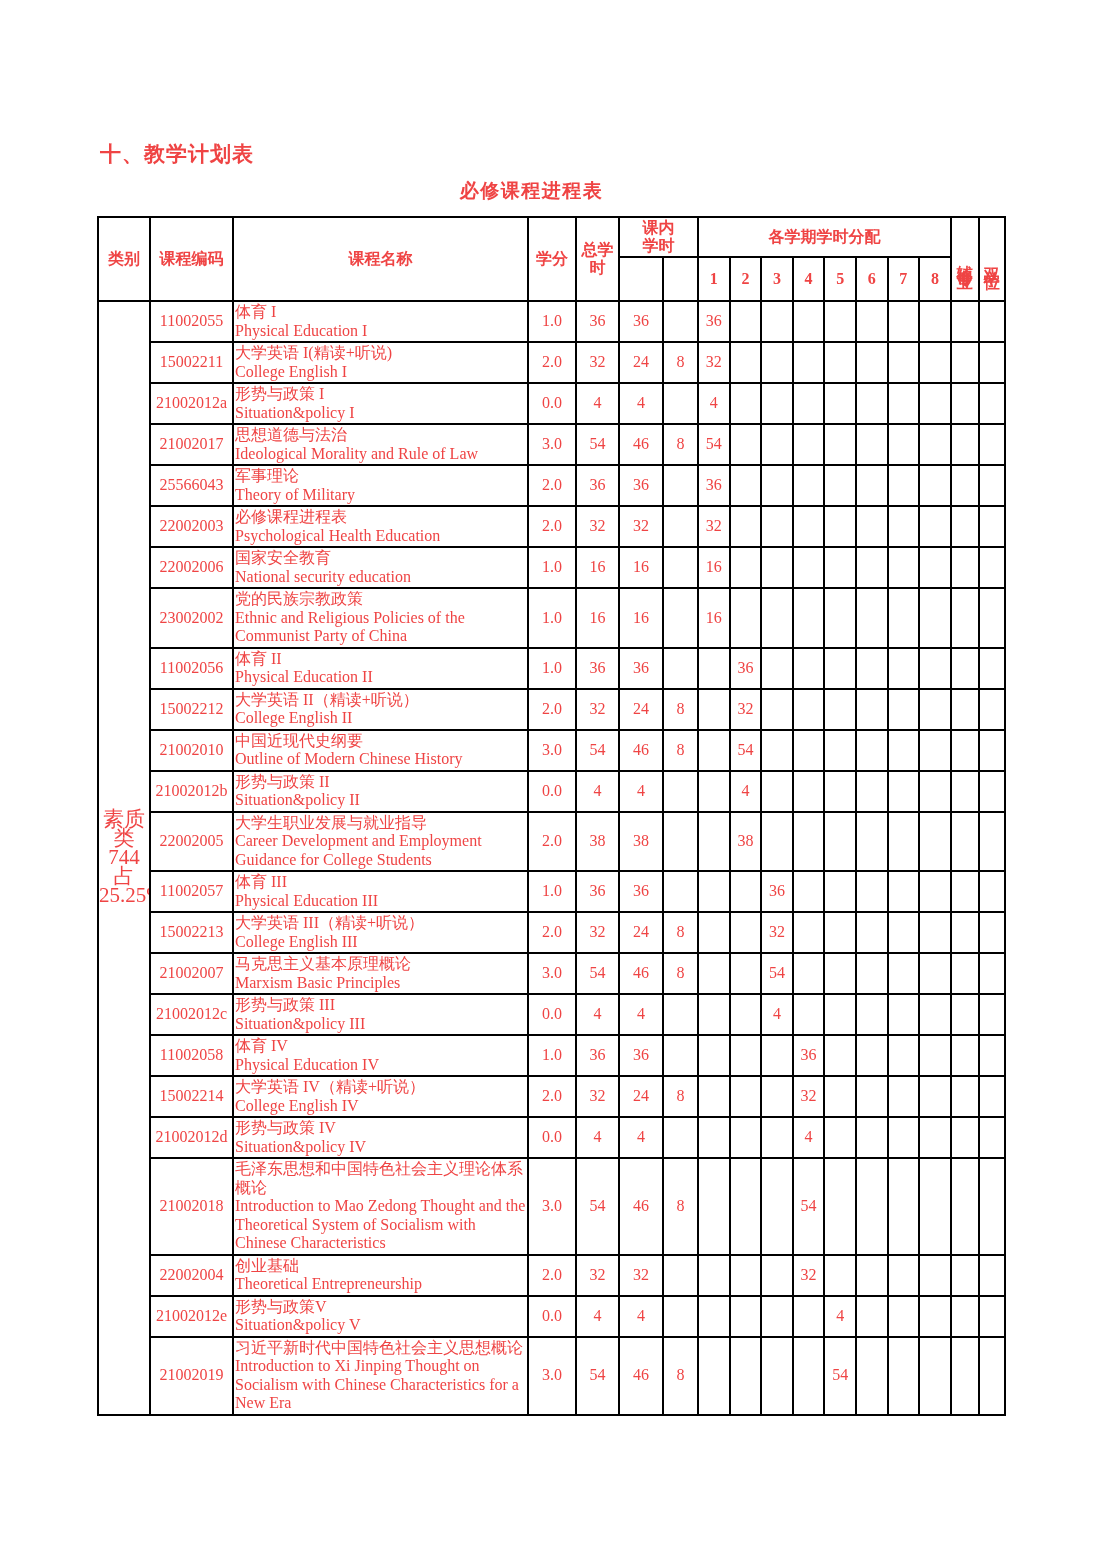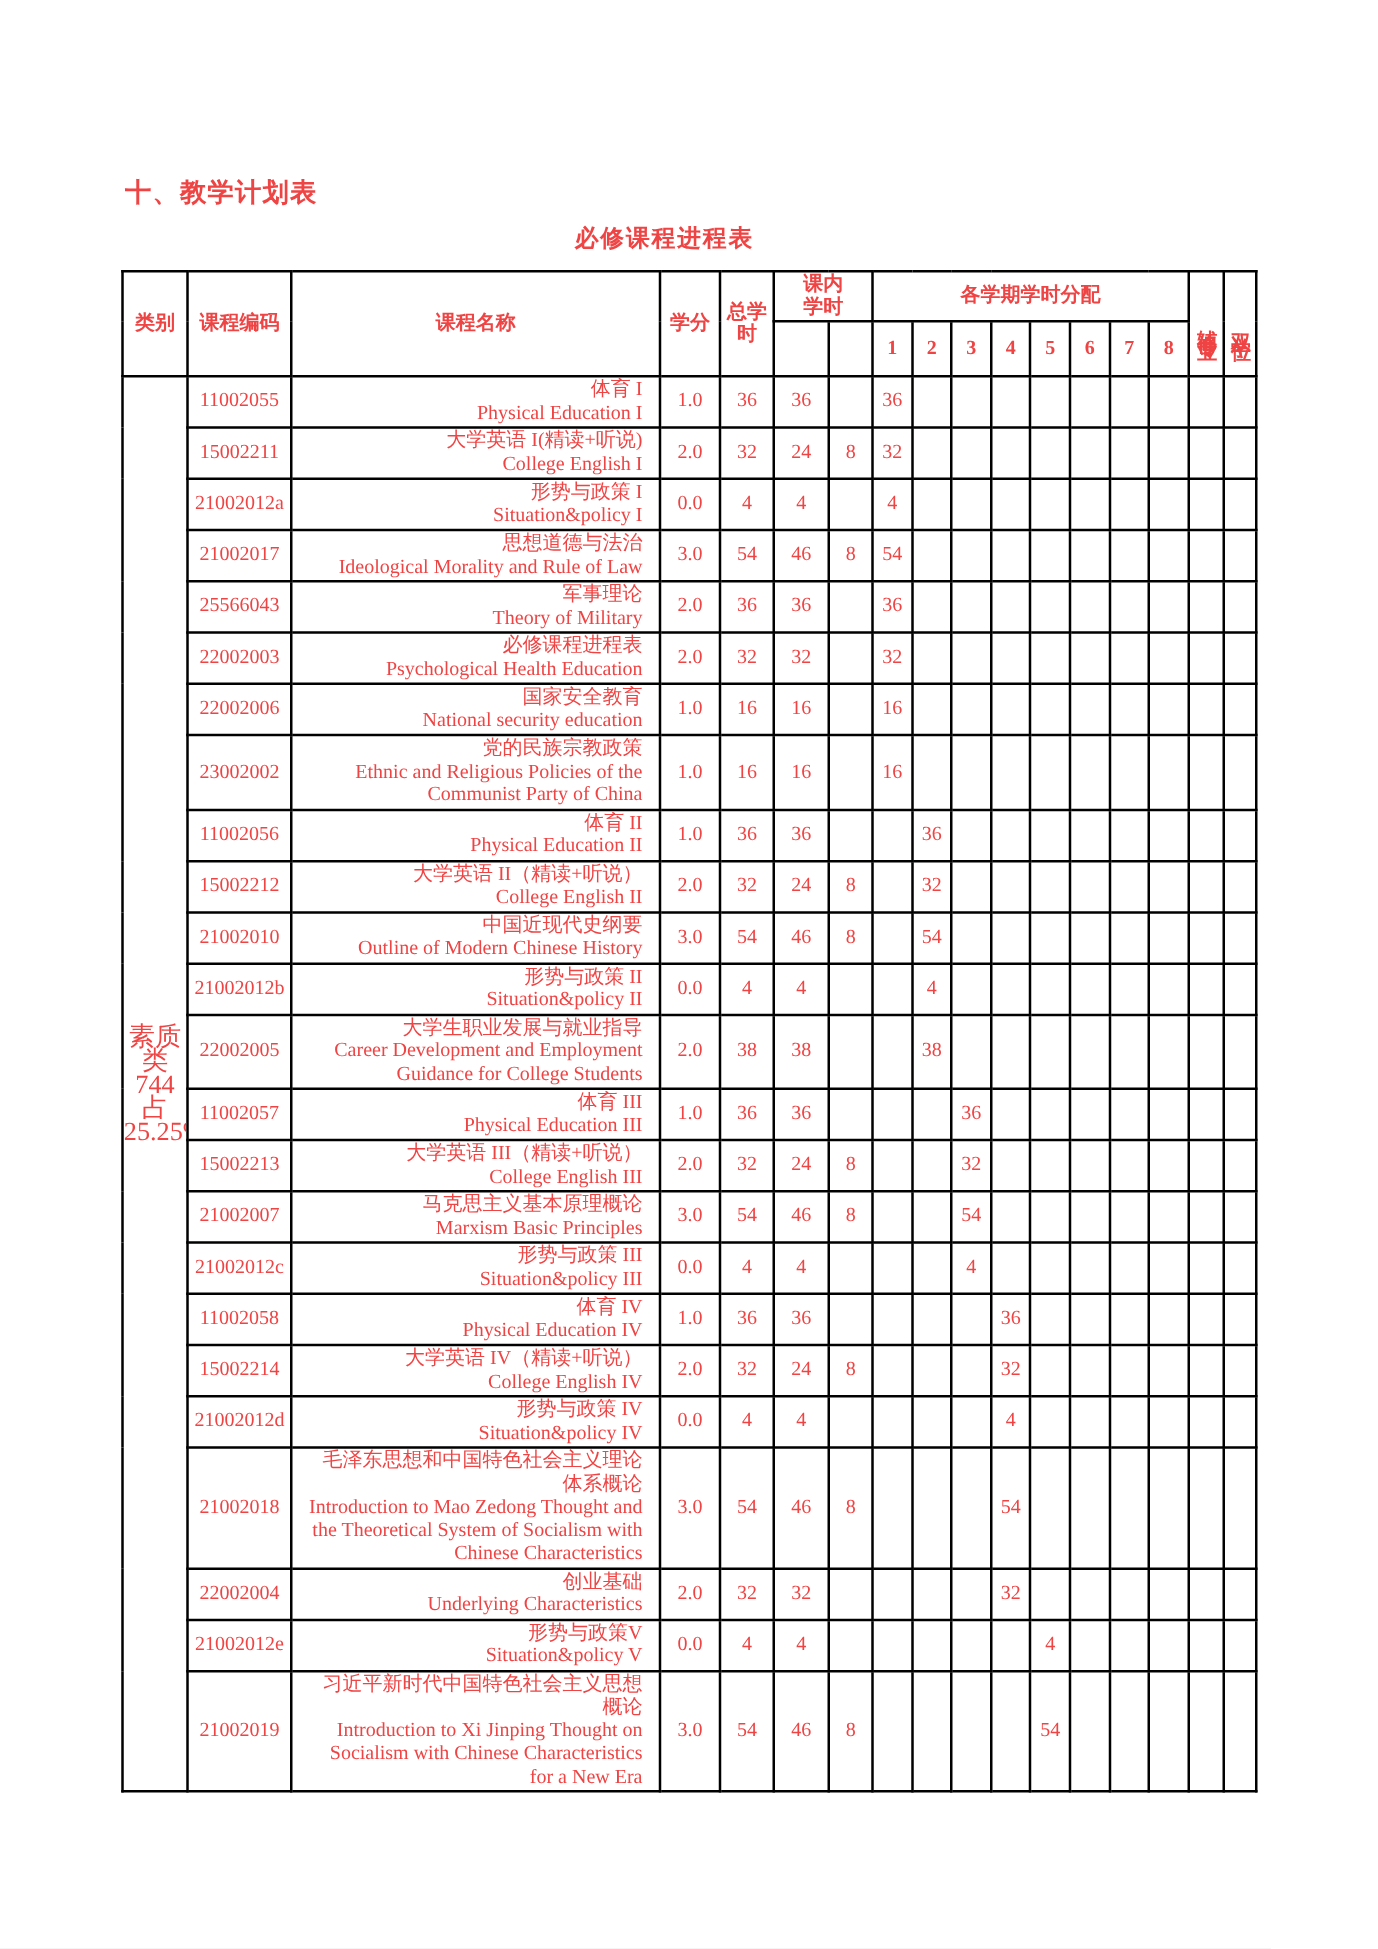--- a/index.html
+++ b/index.html
@@ -10,21 +10,21 @@
   .table-title{position:absolute;left:0;top:178px;width:1063px;margin:0;text-align:center;
         font-size:19px;font-weight:bold;letter-spacing:1.5px;}
   table.course-table{position:absolute;left:97px;top:216px;width:907px;
         border-collapse:collapse;table-layout:fixed;}
   .course-table th,.course-table td{border:2px solid #000;vertical-align:middle;
         text-align:center;overflow:hidden;}
   .course-table th{font-size:16px;line-height:18px;font-weight:bold;padding:0;}
   .course-table thead tr:first-child{height:40px;}
   .course-table thead tr:last-child{height:44px;}
   .course-table td{font-size:16px;line-height:18.5px;padding:1px 0;}
-  td.name-cell{text-align:right;padding:1px 13px;}
+  td.name-cell{text-align:left;padding:1px 1px;}
   .name-cn,.name-en{display:block;}
   .wrap2{display:inline-block;max-width:2.25em;text-align:center;vertical-align:middle;}
   .wrap1{display:inline-block;max-width:1.2em;text-align:center;vertical-align:middle;margin-left:48px;}
   th.vert span{writing-mode:vertical-rl;text-orientation:upright;display:inline-block;
         line-height:1;letter-spacing:3px;}
   td.cat-cell{white-space:pre-line;font-size:21px;line-height:19px;padding:0;}
 </style>
 </head>
 <body>
 
@@ -519,21 +519,21 @@
           <td></td>
           <td></td>
           <td></td>
           <td></td>
           <td></td>
         </tr>
         <tr>
           <td>22002004</td>
           <td class="name-cell">
             <span class="name-cn">创业基础</span>
-            <span class="name-en">Underlying Characteristics</span>
+            <span class="name-en">Theoretical Entrepreneurship</span>
           </td>
           <td>2.0</td>
           <td>32</td>
           <td>32</td>
           <td></td>
           <td></td>
           <td></td>
           <td></td>
           <td>32</td>
           <td></td>

